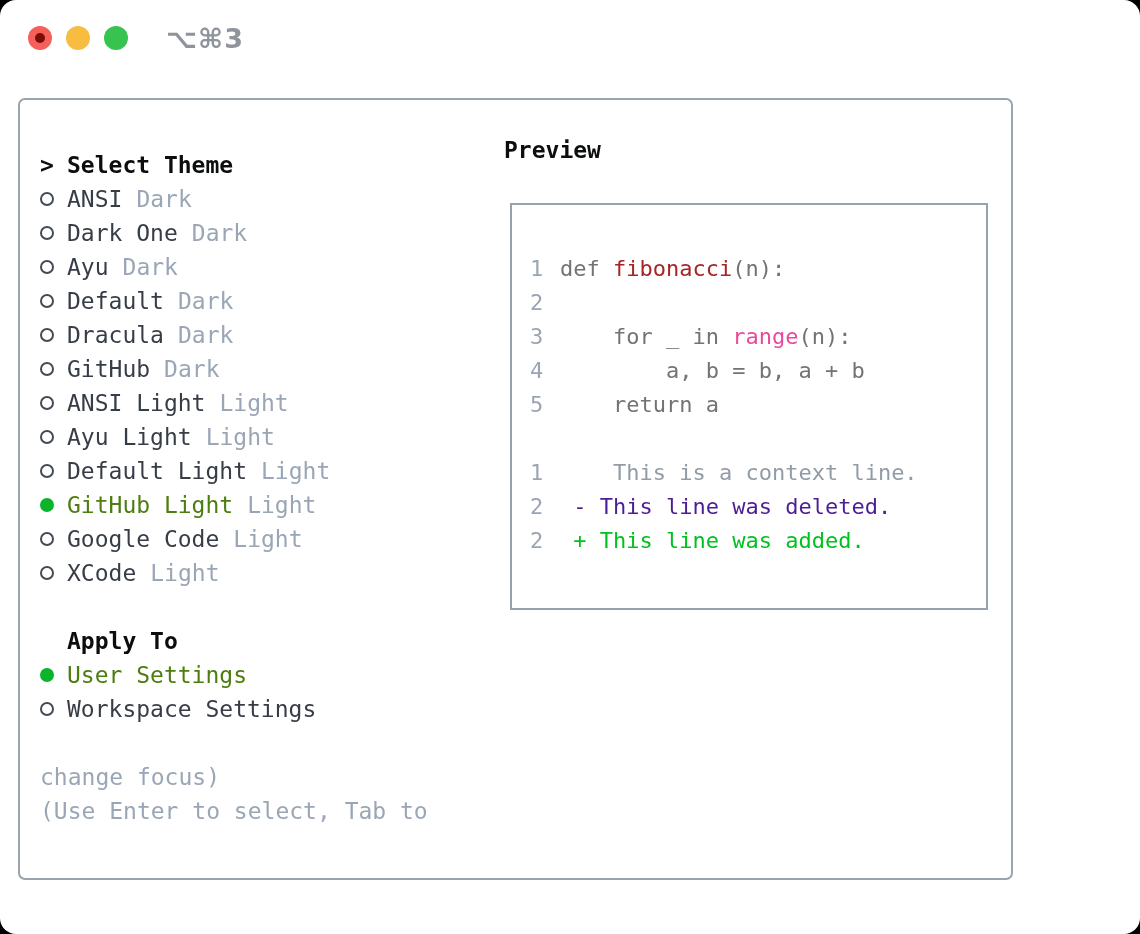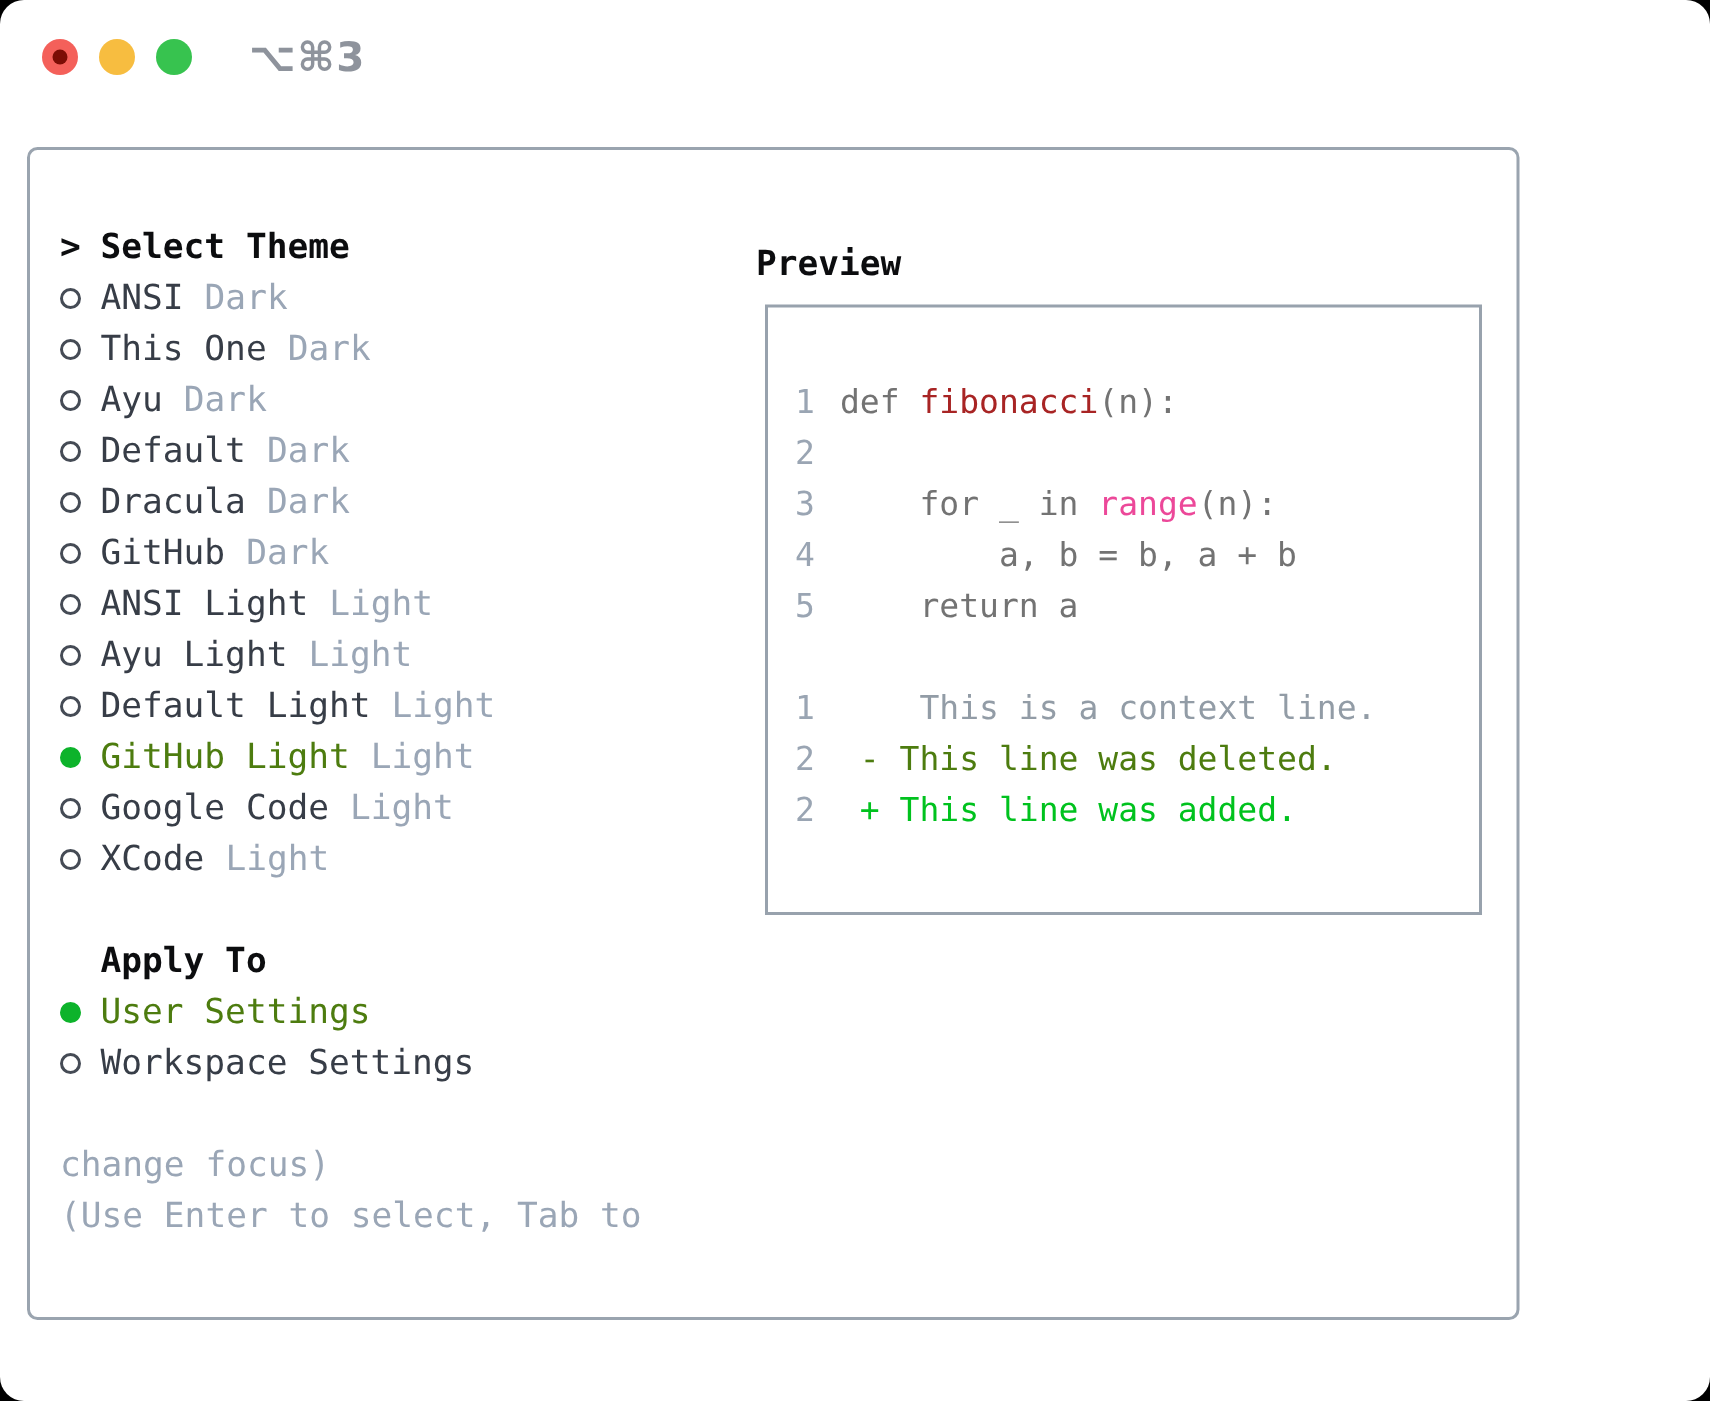--- a/index.html
+++ b/index.html
@@ -33,37 +33,37 @@
   .radio{width:14px;height:14px;border:2px solid #454b55;border-radius:50%;box-sizing:border-box;background:transparent;}
   .radio.sel{background:#0db32b;border-color:#0db32b;}
   .t-name{color:#373d47;text-align:center;}
   .t-name.sel{color:#4d7c0f;}
   .t-variant{color:#9aa6b6;margin-left:14px;}
   .spacer{height:34px;}
   .hint{font-size:23px;color:#9aa6b6;}
   .hint-line{height:34px;display:flex;align-items:center;}
   
   .preview-header{
-    position:absolute;left:484px;top:59px;height:34px;display:flex;align-items:center;
+    position:absolute;left:484px;top:33px;height:34px;display:flex;align-items:center;
     font-size:23px;font-weight:bold;color:#0c0d0f;
   }
   .preview-box{
     position:absolute;left:490px;top:103px;width:478px;height:407px;
     border:2px solid #98a2ad;box-sizing:border-box;background:#fff;
     padding:46px 0 0 18px;overflow:hidden;
   }
   .code-line{display:flex;align-items:center;height:34px;font-size:22px;}
   .lineno{width:14px;margin-right:16px;color:#9aa5b3;flex:none;}
   .code-text{white-space:pre;}
   .c-code{color:#737373;}
   .c-func{color:#a82424;}
   .c-lit{color:#0d7f8c;}
   .c-builtin{color:#ec4899;}
   .c-context{color:#929ca6;}
-  .c-del{color:#4d7c0f;}
+  .c-del{color:#4c1d95;}
   .c-add{color:#00c21e;}
 </style>
 </head>
 <body>
 
 <div class="window">
 
   <button class="traffic close">
     <span class="dot"></span>
   </button>
@@ -86,21 +86,21 @@
             <span class="slot">
               <span class="radio"></span>
             </span>
             <span class="t-name">ANSI</span>
             <span class="t-variant">Dark</span>
           </div>
           <div class="row">
             <span class="slot">
               <span class="radio"></span>
             </span>
-            <span class="t-name">This One</span>
+            <span class="t-name">Dark One</span>
             <span class="t-variant">Dark</span>
           </div>
           <div class="row">
             <span class="slot">
               <span class="radio"></span>
             </span>
             <span class="t-name">Ayu</span>
             <span class="t-variant">Dark</span>
           </div>
           <div class="row">

